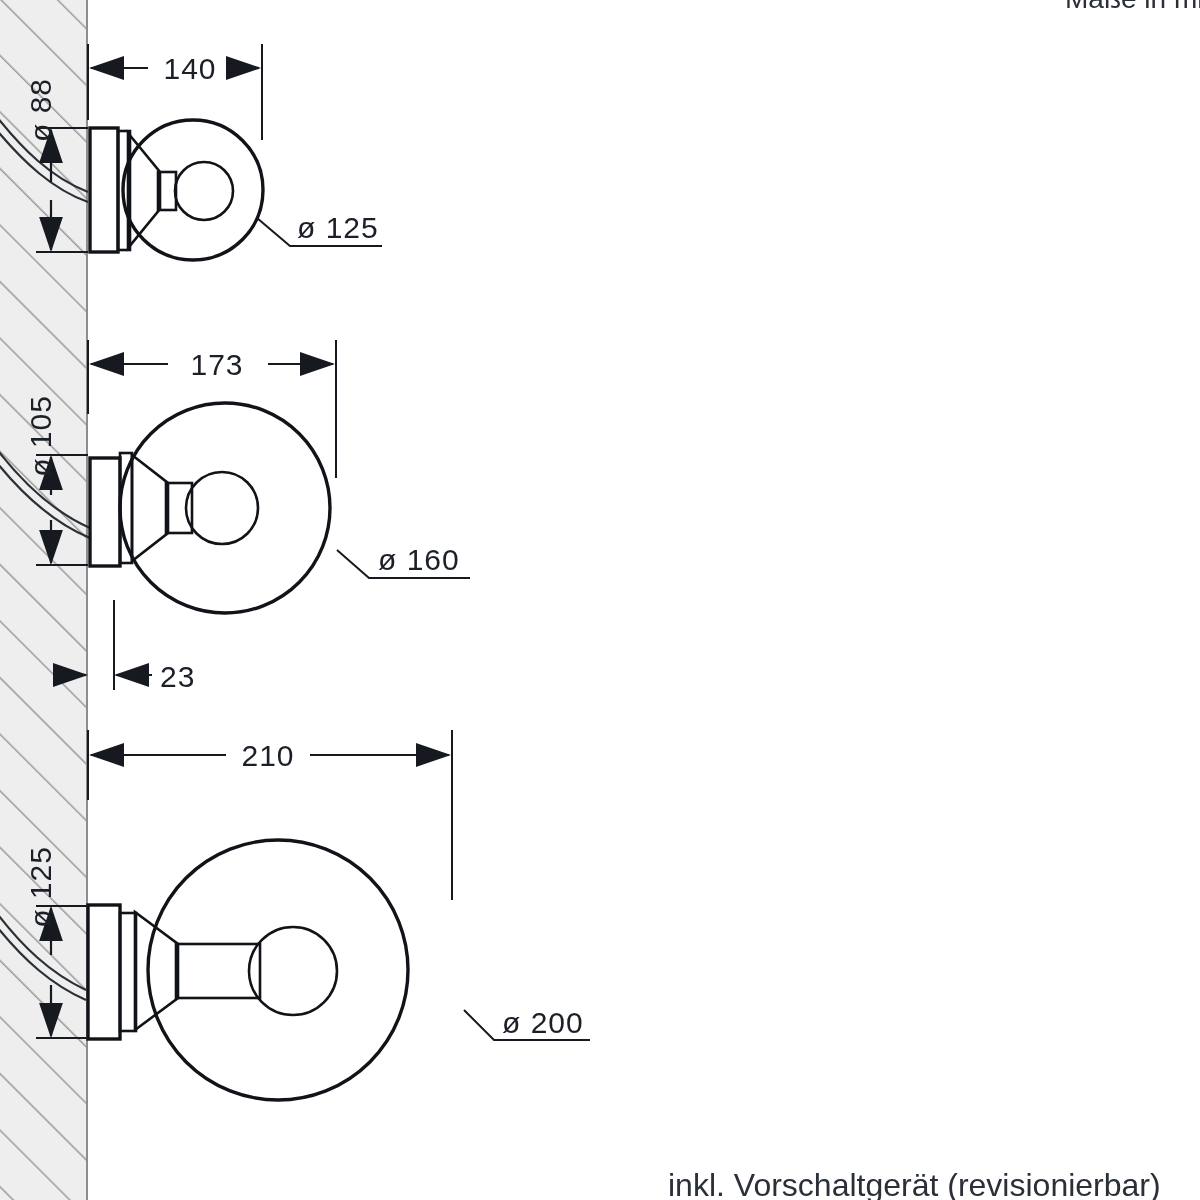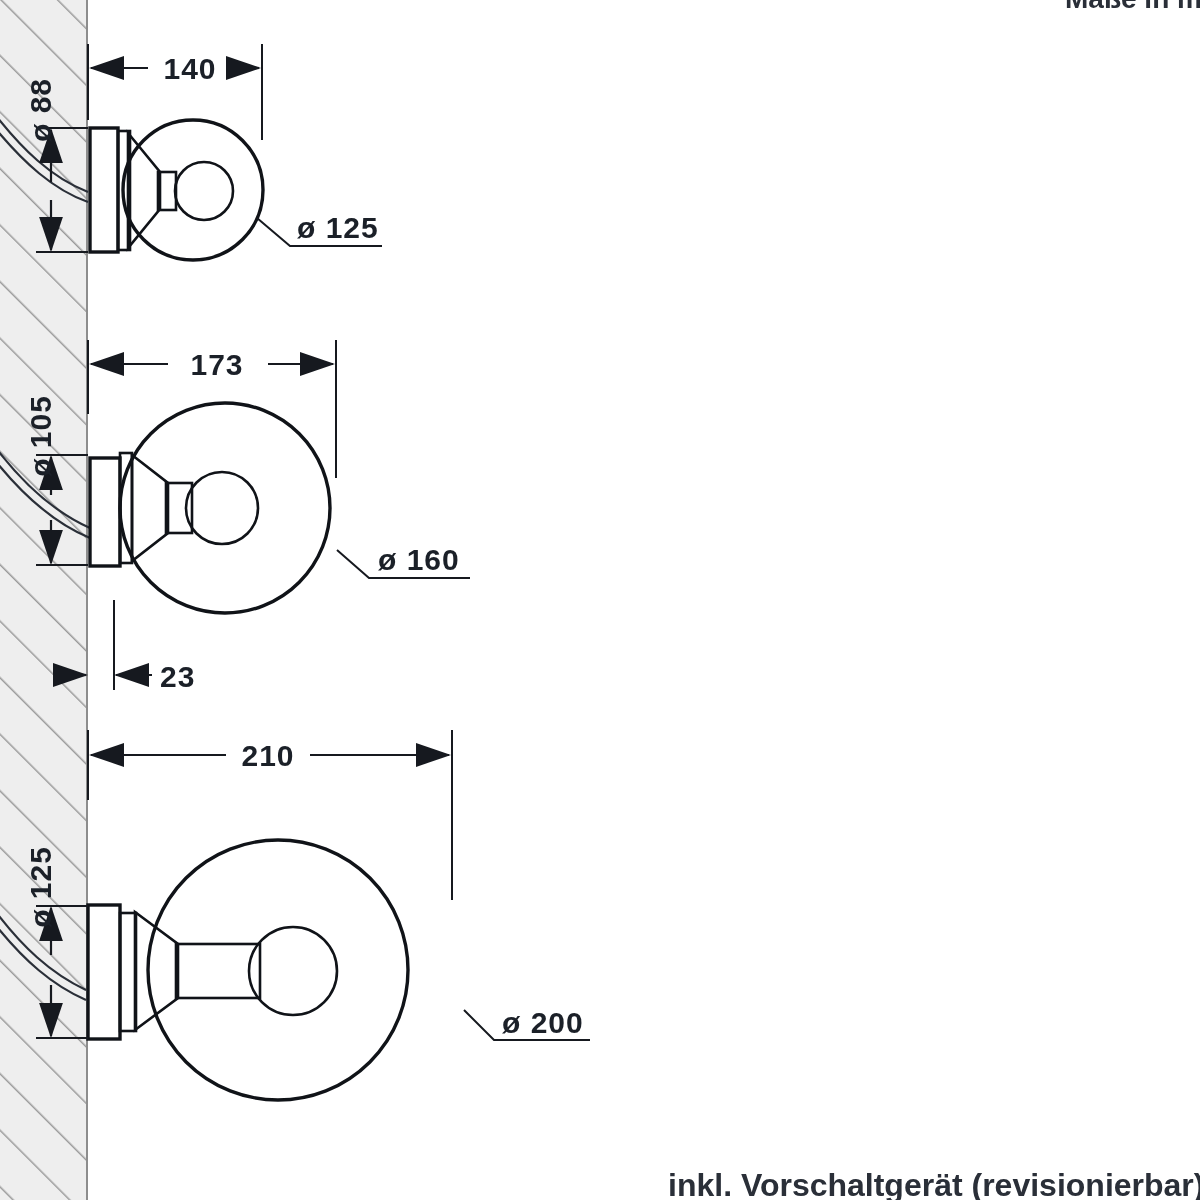--- a/index.html
+++ b/index.html
@@ -1,21 +1,21 @@
 <!DOCTYPE html>
 <html><head>
 <meta charset="utf-8">
 <style>
   html,body{margin:0;padding:0;background:#ffffff;}
   body{
     width:1200px;height:1200px;overflow:hidden;
     font-family:"Liberation Sans", sans-serif;
     color:#1b2028;
   }
-  #stage{position:relative;width:1152px;height:1200px;background:#fff;font-weight:bold;}
+  #stage{position:relative;width:1152px;height:1200px;background:#fff;}
   svg#drawing{position:absolute;left:0;top:0;width:1200px;height:1200px;display:block;}
   .dimtext{
     font-family:"Liberation Sans", sans-serif;
     font-size:30px; fill:#1b2028; letter-spacing:1px;
   }
   .notetext{
     font-family:"Liberation Sans", sans-serif;
     font-size:28px; fill:#2a2f38;
   }
   .dimline{stroke:#16191f;stroke-width:2.2;fill:none;}

